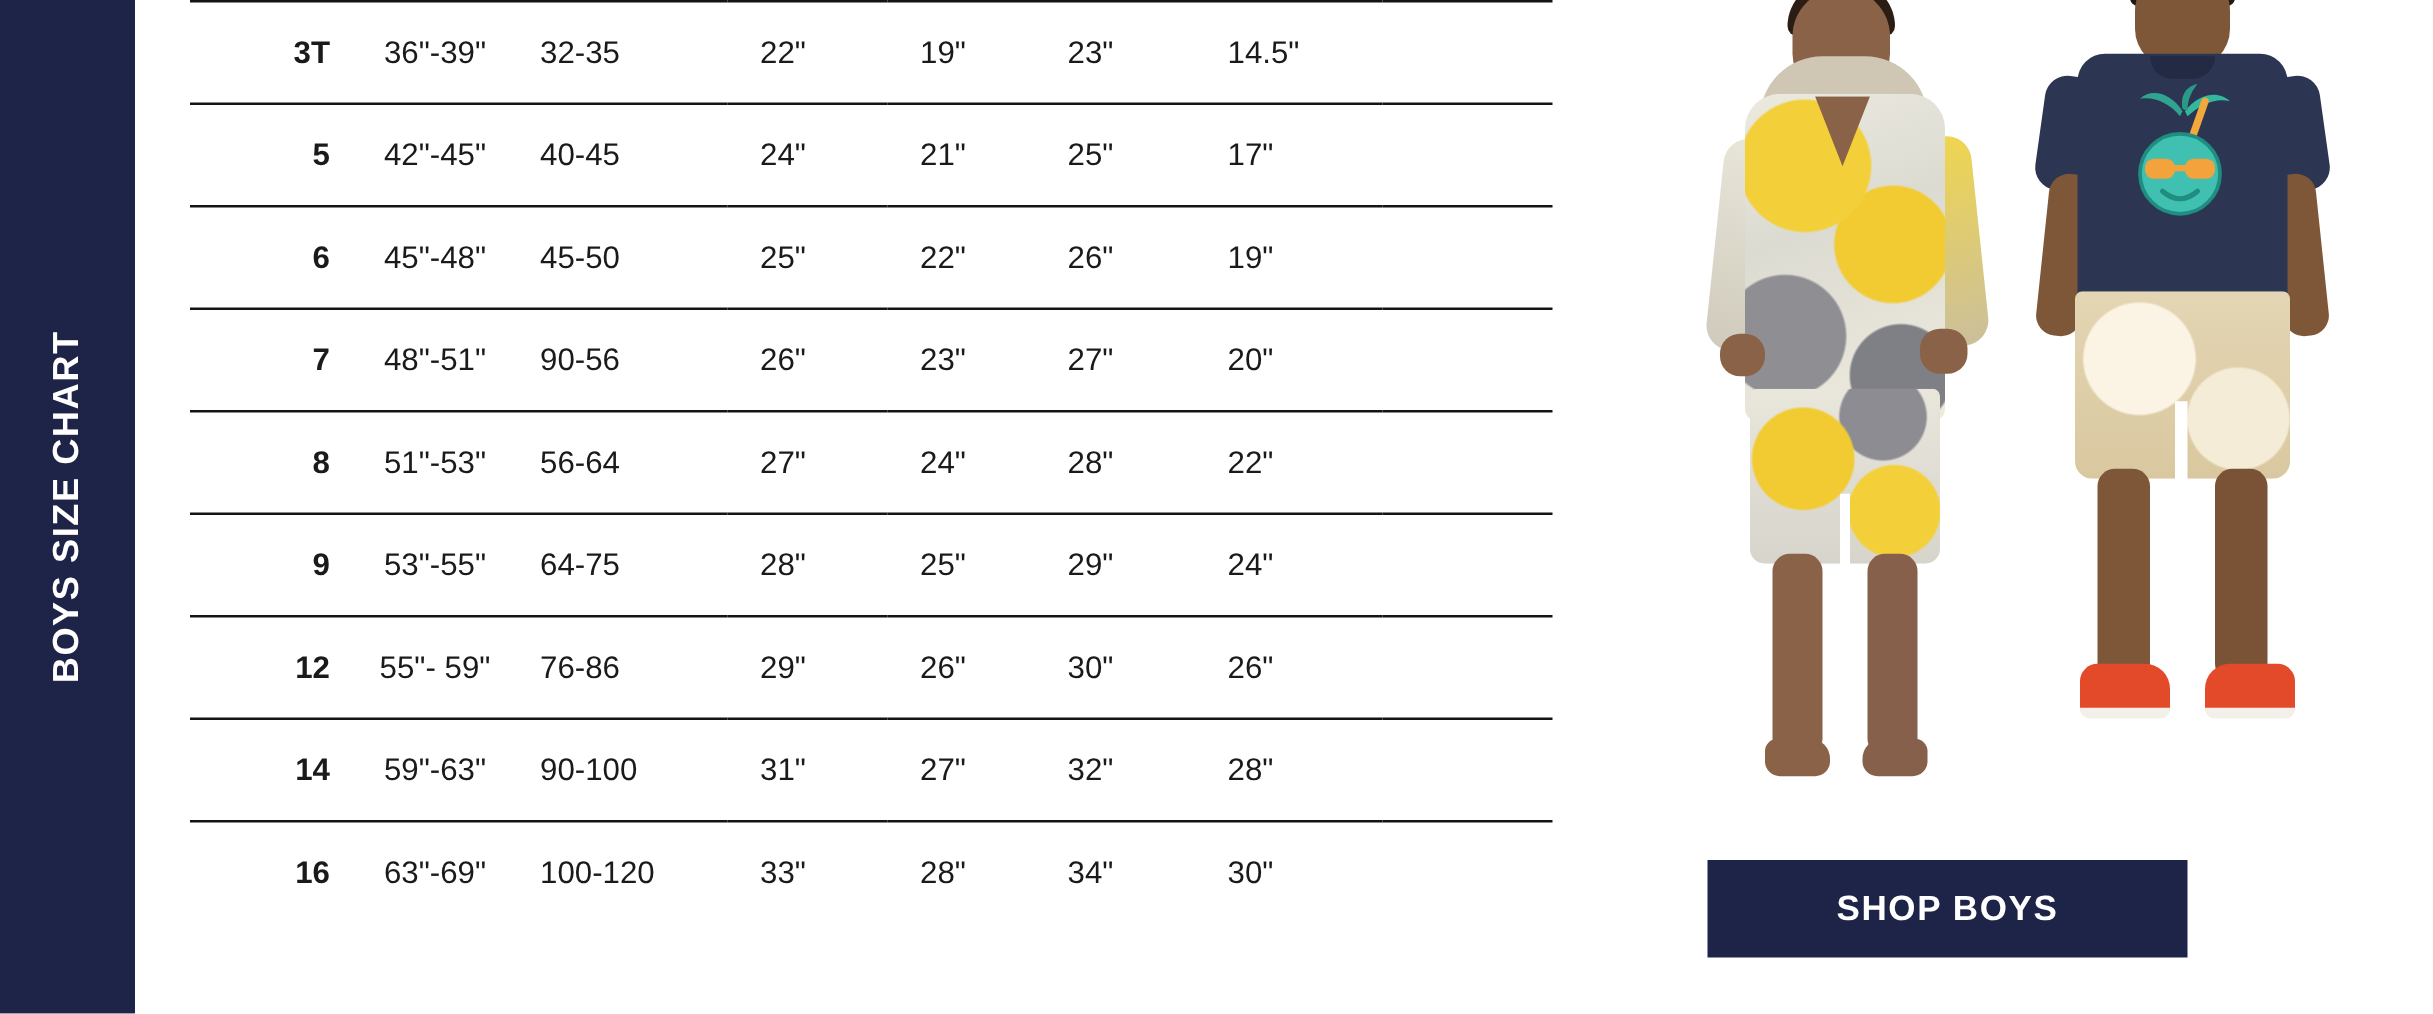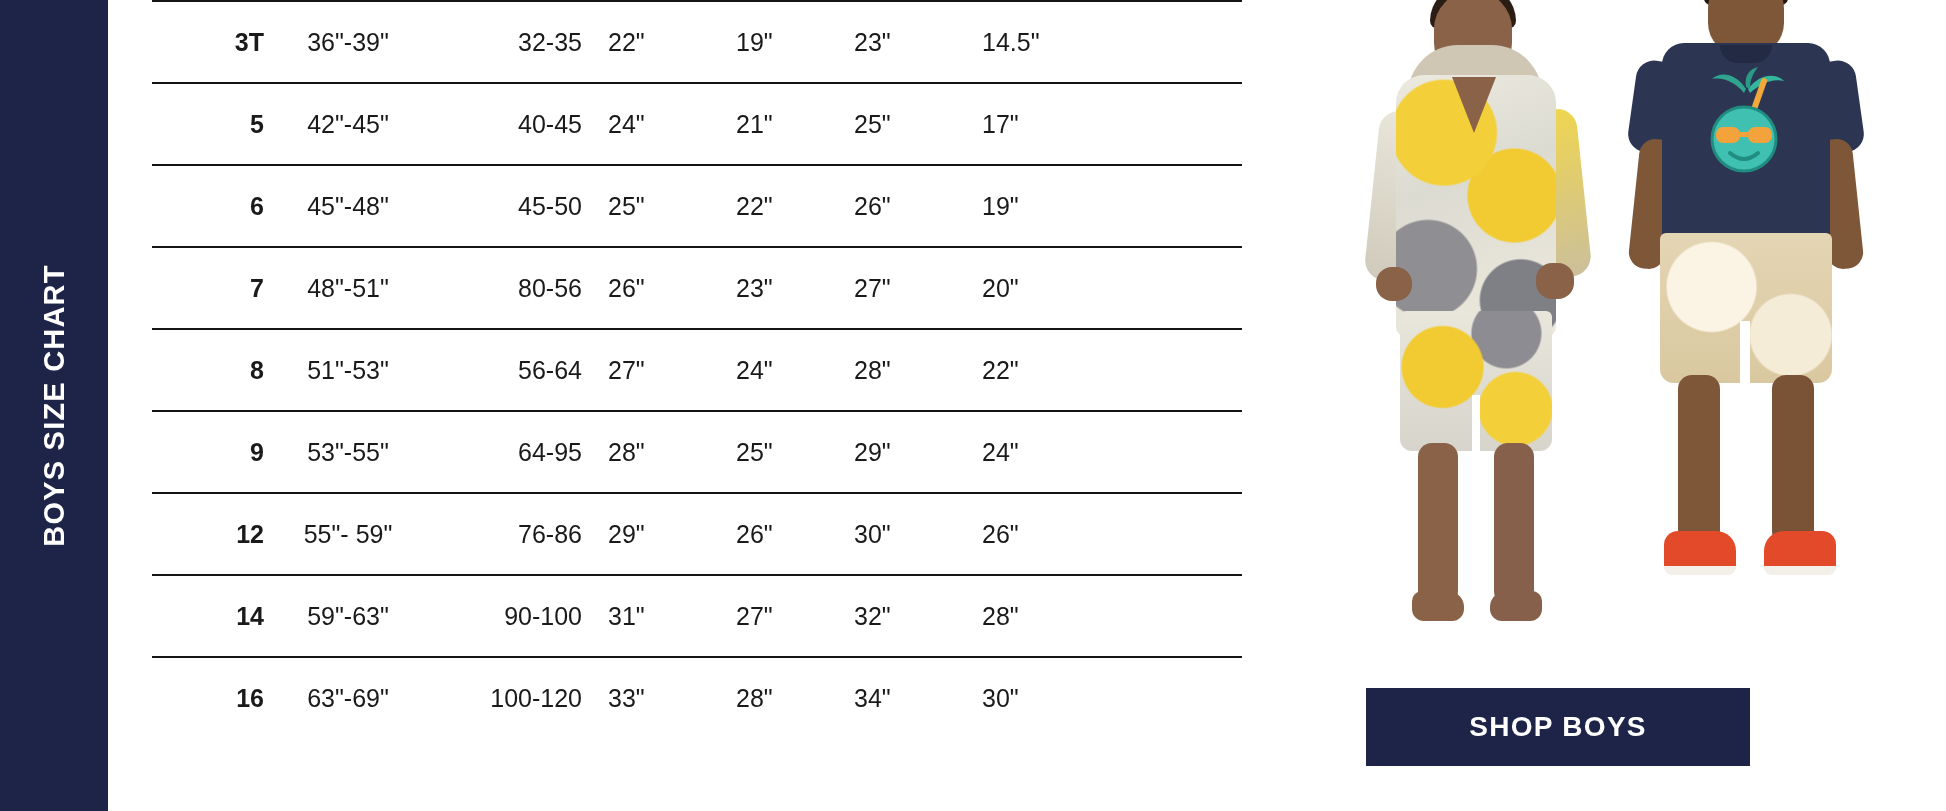--- a/index.html
+++ b/index.html
@@ -61,21 +61,21 @@
     vertical-align: middle;
   }
   table.size-table tr:first-child td {
     border-top: 2px solid #141414;
   }
   table.size-table tr:last-child td {
     border-bottom: none;
   }
   .c0 { width: 112px; text-align: right; font-weight: bold; }
   .c1 { width: 168px; text-align: center; }
-  .c2 { width: 150px; text-align: right; }
+  .c2 { width: 150px; text-align: left; }
   .c3 { width: 128px; padding-left: 26px !important; }
   .c4 { width: 118px; padding-left: 26px !important; }
   .c5 { width: 128px; padding-left: 26px !important; }
   .c6 { width: 150px; padding-left: 26px !important; }
   .cpad { width: 136px; }
 
   
   .photo-panel {
     position: absolute;
     left: 1330px;
@@ -295,41 +295,41 @@
             <td class="c2">45-50</td>
             <td class="c3">25"</td>
             <td class="c4">22"</td>
             <td class="c5">26"</td>
             <td class="c6">19"</td>
             <td class="cpad"></td>
           </tr>
           <tr>
             <td class="c0">7</td>
             <td class="c1">48"-51"</td>
-            <td class="c2">80-56</td>
+            <td class="c2">90-56</td>
             <td class="c3">26"</td>
             <td class="c4">23"</td>
             <td class="c5">27"</td>
             <td class="c6">20"</td>
             <td class="cpad"></td>
           </tr>
           <tr>
             <td class="c0">8</td>
             <td class="c1">51"-53"</td>
             <td class="c2">56-64</td>
             <td class="c3">27"</td>
             <td class="c4">24"</td>
             <td class="c5">28"</td>
             <td class="c6">22"</td>
             <td class="cpad"></td>
           </tr>
           <tr>
             <td class="c0">9</td>
             <td class="c1">53"-55"</td>
-            <td class="c2">64-95</td>
+            <td class="c2">64-75</td>
             <td class="c3">28"</td>
             <td class="c4">25"</td>
             <td class="c5">29"</td>
             <td class="c6">24"</td>
             <td class="cpad"></td>
           </tr>
           <tr>
             <td class="c0">12</td>
             <td class="c1">55"- 59"</td>
             <td class="c2">76-86</td>

